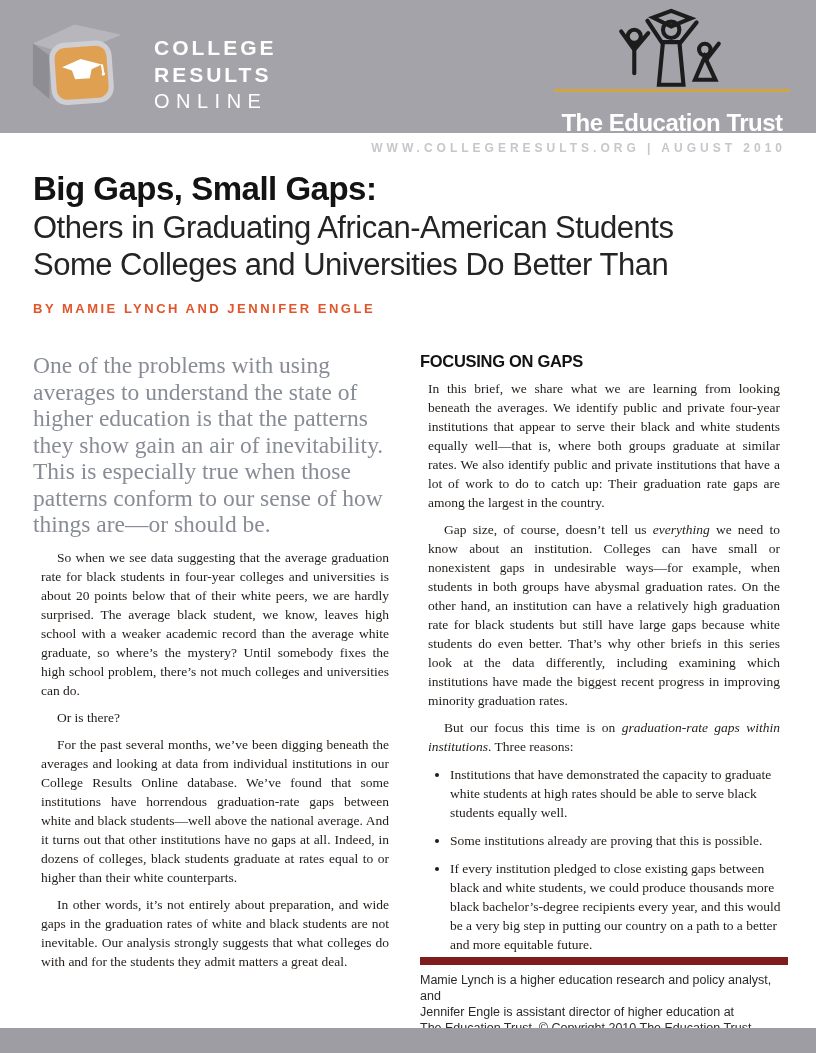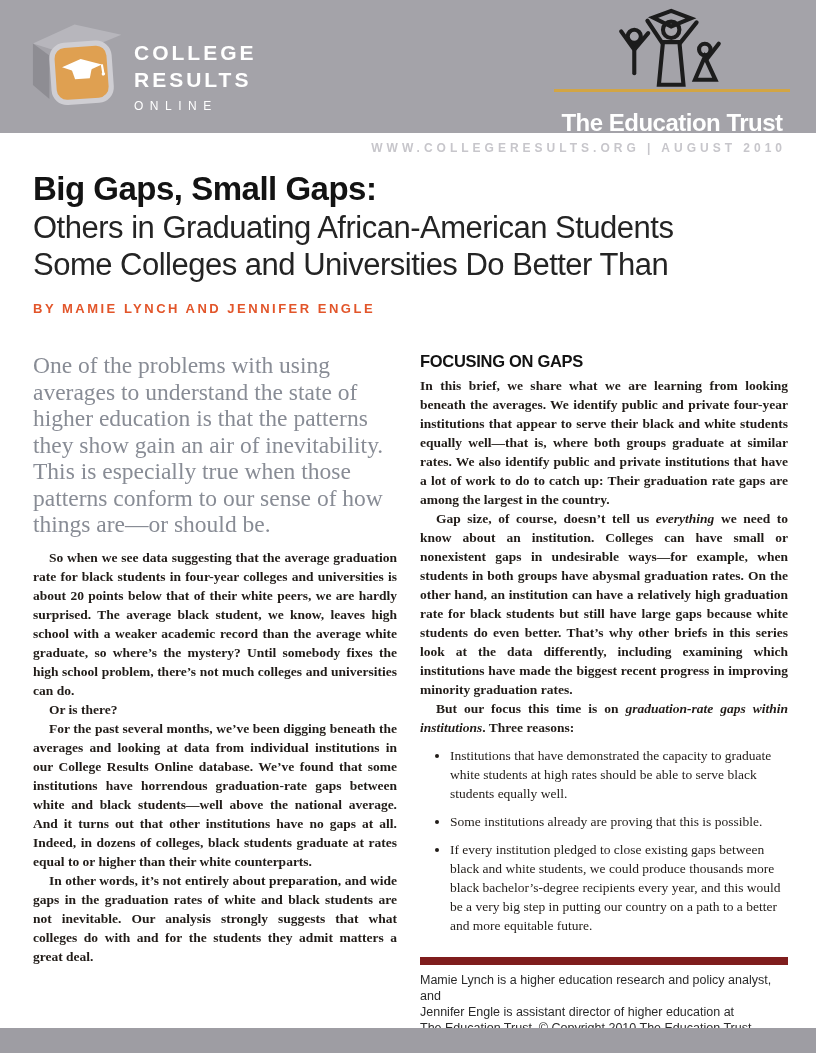--- a/index.html
+++ b/index.html
@@ -1,25 +1,25 @@
 <!DOCTYPE html>
 <html lang="en"><head>
 <meta charset="utf-8">
 <style>
   html,body{margin:0;padding:0;background:#ffffff;}
   .page{position:relative;width:816px;height:1053px;background:#ffffff;overflow:hidden;
         font-family:"Liberation Serif",serif;}
 
   
   .topbar{position:absolute;left:0;top:0;width:816px;height:133px;background:#a4a3a9;}
-  .brand{position:absolute;left:26px;top:8px;display:flex;align-items:center;gap:4px;}
+  .brand{position:absolute;left:26px;top:8px;display:flex;gap:24px;}
   .brand svg{width:104px;height:116px;display:block;}
   .brand-text{font-family:"Liberation Sans",sans-serif;color:#ffffff;padding-top:26px;}
   .brand-line{font-weight:bold;font-size:21px;letter-spacing:3px;line-height:27px;}
-  .brand-online{font-weight:normal;font-size:12px;letter-spacing:6.5px;line-height:27px;}
+  .brand-online{font-weight:normal;font-size:20px;letter-spacing:6.5px;line-height:27px;}
 
   .trust{position:absolute;right:26px;top:6px;width:236px;text-align:center;}
   .trust svg{width:126px;height:82px;display:block;margin:0 auto;}
   .gold-line{height:3px;background:#d2a544;margin-top:1px;}
   .trust-name{font-family:"Liberation Sans",sans-serif;color:#ffffff;font-weight:bold;
               font-size:24px;letter-spacing:-0.5px;margin-top:17px;white-space:nowrap;}
 
   .urlline{position:absolute;top:141px;right:30px;font-family:"Liberation Sans",sans-serif;
            font-weight:bold;font-size:12px;letter-spacing:4px;color:#c7c6cb;white-space:nowrap;}
 
@@ -30,21 +30,21 @@
               line-height:40px;margin:0;}
   .title-light{font-size:31px;font-weight:normal;color:#242424;letter-spacing:-0.5px;
                line-height:37px;margin:0;}
   .byline{position:absolute;left:33px;top:301px;font-family:"Liberation Sans",sans-serif;
           font-weight:bold;font-size:13px;letter-spacing:2.5px;color:#e2552a;white-space:nowrap;}
 
   
   .col-left{position:absolute;left:33px;top:352px;width:364px;}
   .intro{font-size:23.5px;line-height:26.5px;color:#888c95;margin:0 0 10px 0;}
   .body-text{font-size:13.5px;line-height:19px;color:#211c18;text-align:justify;}
-  .body-text p{margin:0;font-weight:bold;}
+  .body-text p{margin:8px;}
   .body-text p.indent{text-indent:16px;}
   .body-text em{font-style:italic;}
 
   .col-right{position:absolute;left:420px;top:352px;width:368px;}
   .section-heading{font-family:"Liberation Sans",sans-serif;font-weight:bold;font-size:16.5px;
                    letter-spacing:-0.3px;color:#121212;margin:0 0 5px 0;}
   ul.bullets{margin:9px 0 0 0;padding-left:30px;list-style:disc;}
   ul.bullets li{margin-bottom:9px;text-align:left;font-size:13.5px;line-height:19px;color:#211c18;}
 
   

